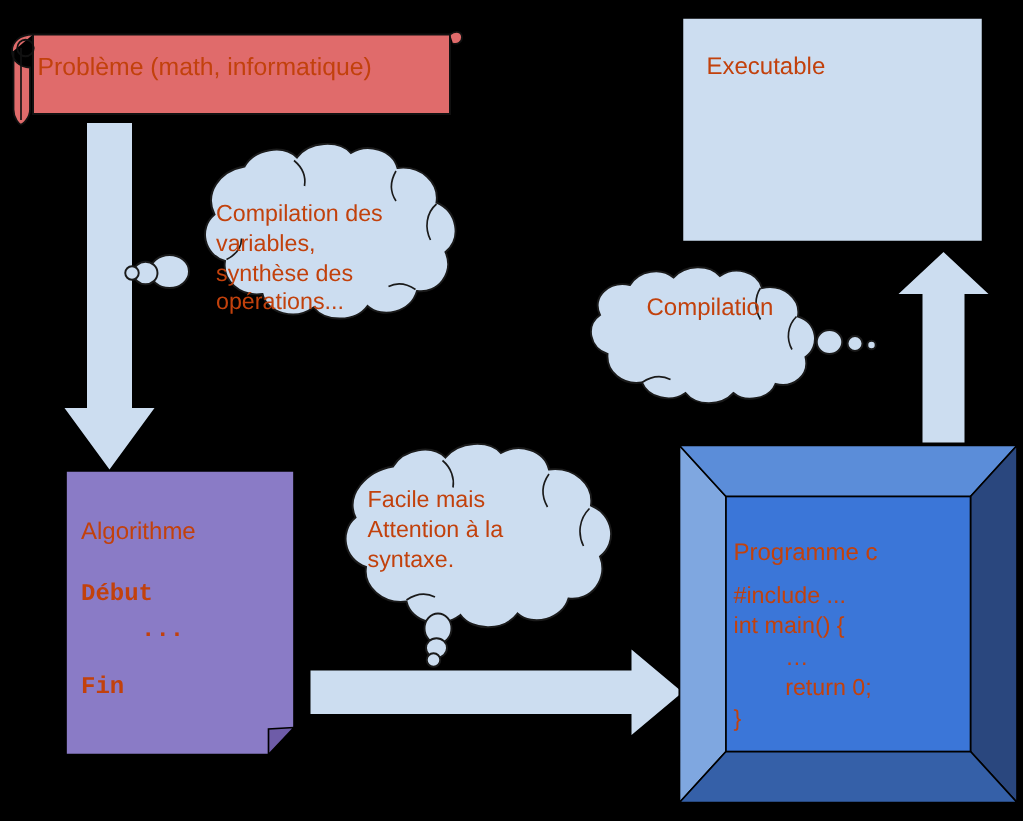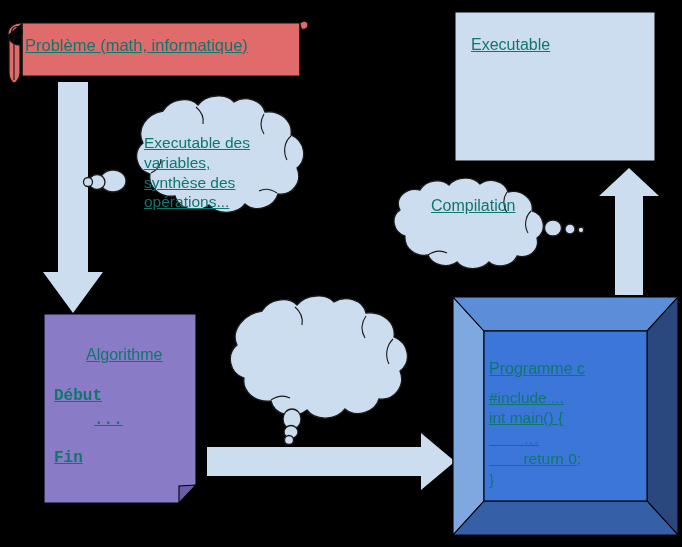--- a/index.html
+++ b/index.html
@@ -17,25 +17,24 @@
   }
   #stage svg.layer {
     position: absolute;
     left: 0;
     top: 0;
     width: 682px;
     height: 547px;
   }
   .txt {
     position: absolute;
-    color: #0f766e;
+    color: #c2410c;
     font-family: "Liberation Sans", sans-serif;
     white-space: pre;
     line-height: 1.28;
-    text-decoration: underline;
   }
   .mono {
     font-family: "Liberation Mono", "DejaVu Sans Mono", monospace;
     font-weight: bold;
   }
 
   
   #problem-title {
     left: 25px;
     top: 35px;
@@ -67,21 +66,20 @@
     left: 431px;
     top: 196px;
     font-size: 16px;
   }
 
   
   #algorithme-title {
     left: 54px;
     top: 345px;
     font-size: 16px;
-    margin-left: 32px;
   }
   #algorithme-debut {
     left: 54px;
     top: 386px;
     font-size: 16px;
   }
   #algorithme-dots {
     left: 94px;
     top: 410px;
     font-size: 16px;
@@ -241,38 +239,41 @@
 
       <path d="M 453 535 L 484 501 L 647 501 L 678 535 Z" fill="#3560A8" stroke="#000000" stroke-width="1.1"></path>
 
       <rect x="484" y="331" width="163" height="170" fill="#3B76D8" stroke="#000000" stroke-width="1.1"></rect>
     </g>
 
   </svg>
 
   <div class="txt" id="problem-title">Problème (math, informatique)</div>
 
-  <div class="txt" id="cloud-extraction-text">Executable des
+  <div class="txt" id="cloud-extraction-text">Compilation des
 variables,
 synthèse des
 opérations...</div>
 
   <div class="txt" id="executable-title">Executable</div>
 
 
   <div class="txt" id="cloud-compilation-text">Compilation</div>
 
   <div class="txt" id="algorithme-title">Algorithme</div>
 
   <div class="txt mono" id="algorithme-debut">Début</div>
 
   <div class="txt mono" id="algorithme-dots">...</div>
 
   <div class="txt mono" id="algorithme-fin">Fin</div>
 
+  <div class="txt" id="cloud-syntax-text">Facile mais
+Attention à la
+syntaxe.</div>
 
   <div class="txt" id="programme-title">Programme c</div>
 
   <div class="txt" id="programme-code">#include ...
 int main() {
         …
         return 0;
 }</div>
 
 </div>

